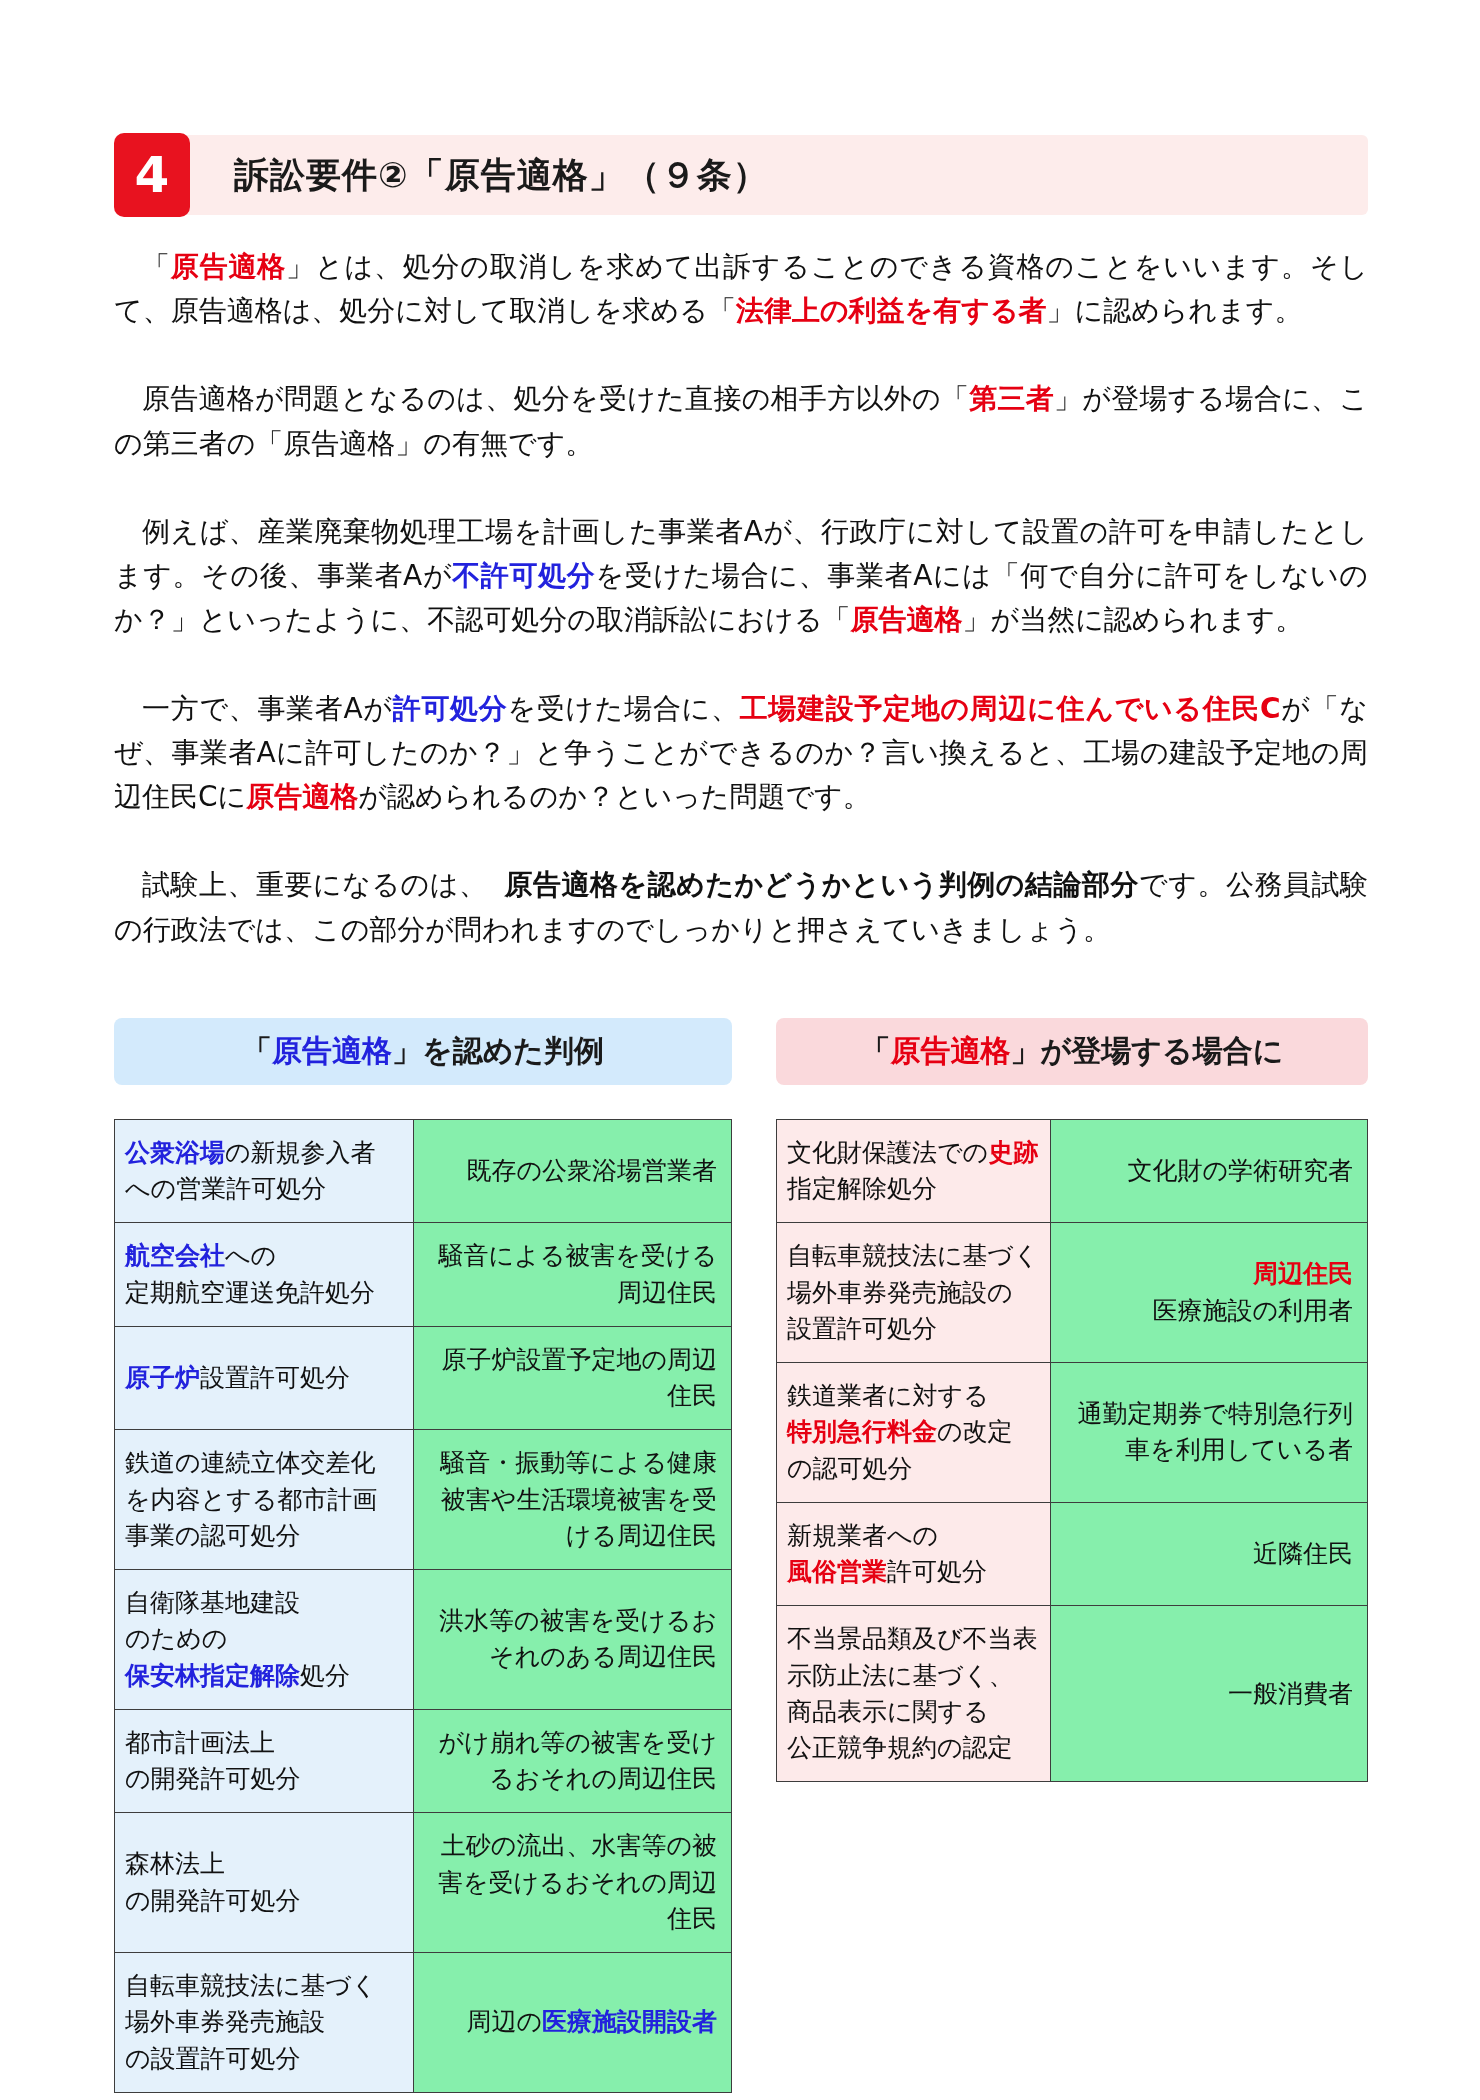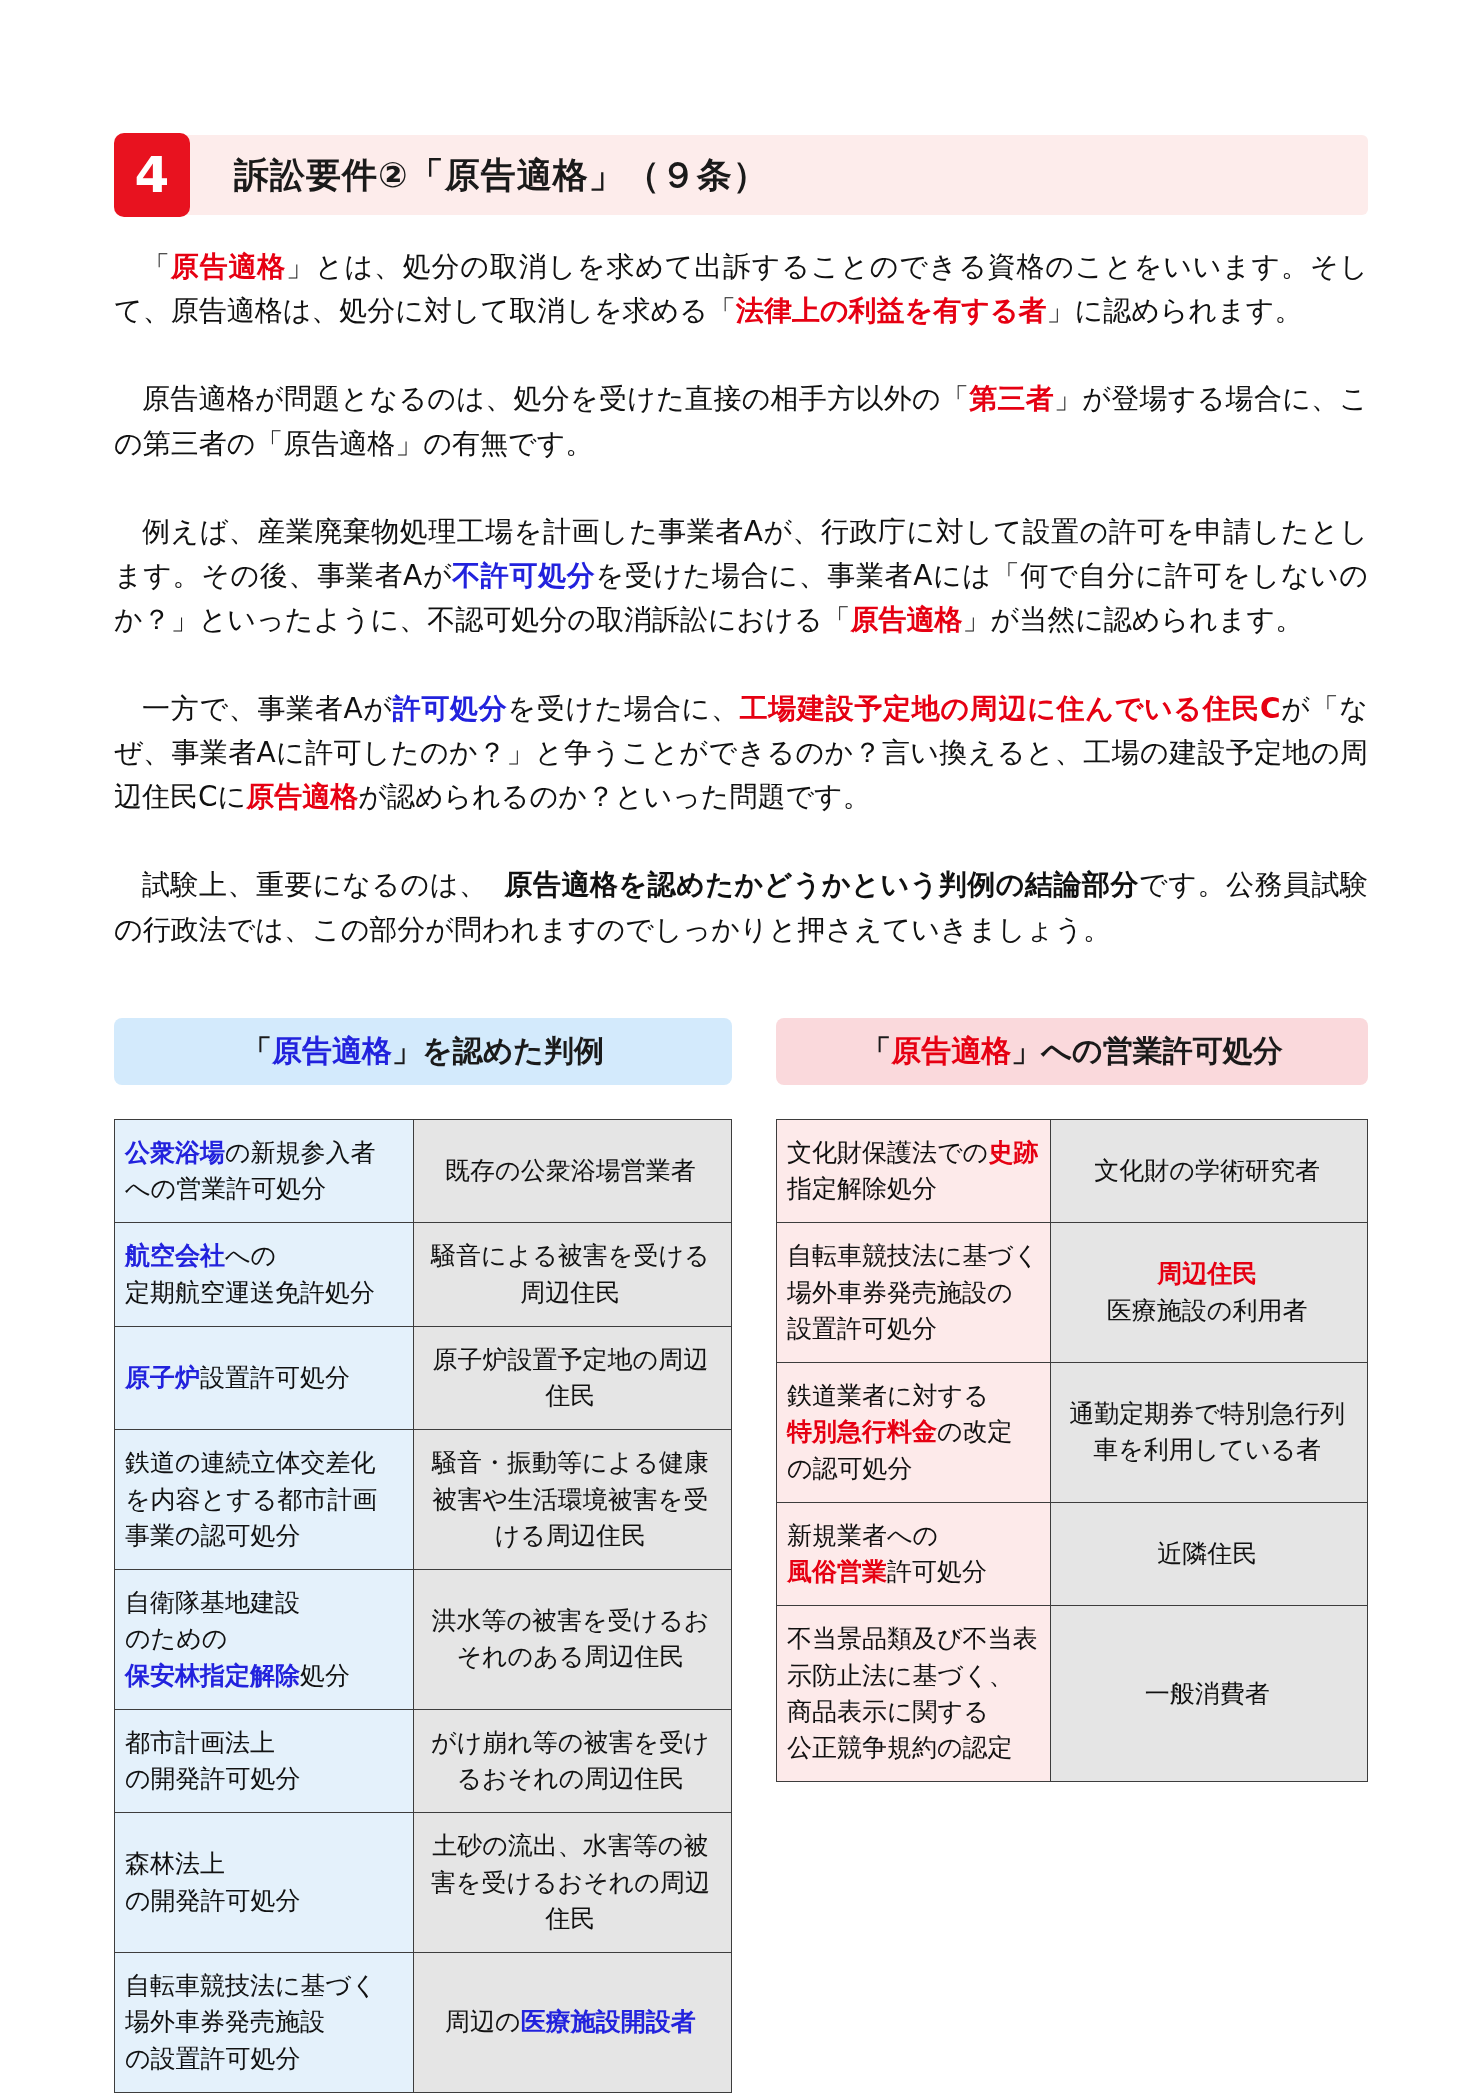--- a/index.html
+++ b/index.html
@@ -82,21 +82,21 @@
   .tcell {
     display:flex; flex-direction:column; justify-content:center;
     font-size:25px;
     line-height:1.45;
     padding:15px 10px;
   }
   .tcell.case { text-align:left; border-right:1.5px solid #3d3d3d; }
   .tcell.case .line { white-space:nowrap; }
   .accepted .tcell.case { background:#e4f1fb; }
   .denied   .tcell.case { background:#fdeaea; }
-  .tcell.who { text-align:center; padding-right:14px; background:#e5e5e5; }
+  .tcell.who { text-align:right; padding-right:14px; background:#86efac; }
 </style>
 </head>
 <body>
 
 <div class="content">
 
   <div class="banner">
     <div class="num-badge">
       <span>4</span>
     </div>
@@ -190,21 +190,21 @@
             </div>
             <div class="tcell who">
               <div class="line"><span>周辺の</span><span class="seg-blue">医療施設開設者</span></div>
             </div>
           </div>
         </div>
     </div>
 
     <div class="col">
       <div class="col-header pink">
-        <span><span>「</span><span class="seg-red">原告適格</span><span>」への営業許可処分</span></span>
+        <span><span>「</span><span class="seg-red">原告適格</span><span>」が登場する場合に</span></span>
       </div>
       <div class="ctable denied">
           <div class="trow">
             <div class="tcell case">
               <div class="line"><span>文化財保護法での</span><span class="seg-red">史跡</span></div>
               <div class="line"><span>指定解除処分</span></div>
             </div>
             <div class="tcell who">
               <div class="line"><span>文化財の学術研究者</span></div>
             </div>

